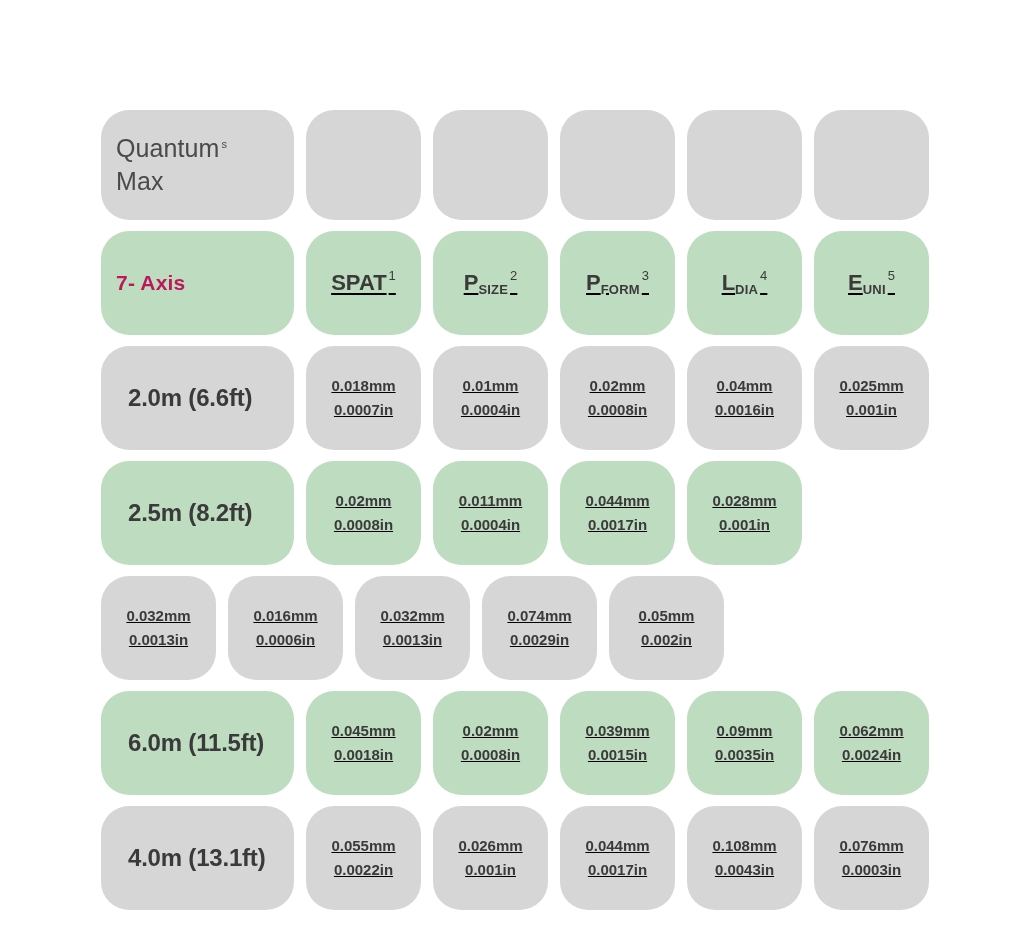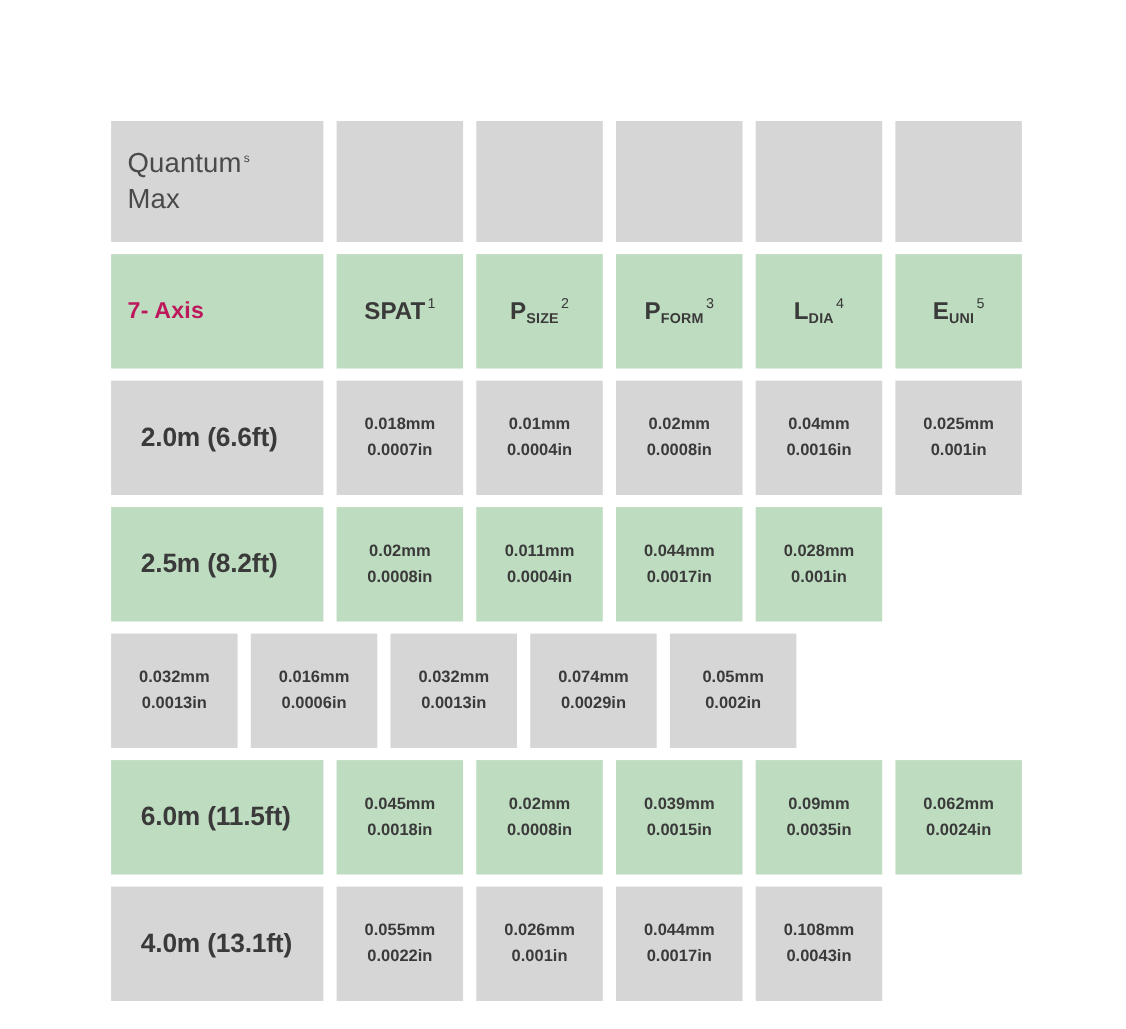--- a/index.html
+++ b/index.html
@@ -28,34 +28,36 @@
     margin-bottom: 11px;
   }
   .grid-row:last-child { margin-bottom: 0; }
 
   .cell {
     box-sizing: border-box;
     display: flex;
     flex-direction: column;
     justify-content: center;
     background: #d6d6d6;
+    border-radius: 28px;
   }
   .cell.green { background: #bedcbf; }
 
   
   .col-label {
     width: 193px;
     flex: 0 0 193px;
     padding-left: 11px;
   }
   
   .col-data {
     width: 115px;
     flex: 0 0 115px;
     align-items: center;
+    text-decoration: underline;
   }
 
   
   .row-title .cell { height: 110px; }
   .row-head .cell  { height: 104px; }
   .row-data .cell  { height: 104px; }
 
   
   .title-text {
     font-size: 25px;
@@ -254,15 +256,18 @@
       </div>
     <div class="cell col-data">
         <div class="val"><span>0.026mm</span><br><span>0.001in</span></div>
       </div>
     <div class="cell col-data">
         <div class="val"><span>0.044mm</span><br><span>0.0017in</span></div>
       </div>
     <div class="cell col-data">
         <div class="val"><span>0.108mm</span><br><span>0.0043in</span></div>
       </div>
+    <div class="cell col-data">
+        <div class="val"><span>0.076mm</span><br><span>0.0003in</span></div>
+      </div>
   </div>
 
 </div>
 
 </body></html>

